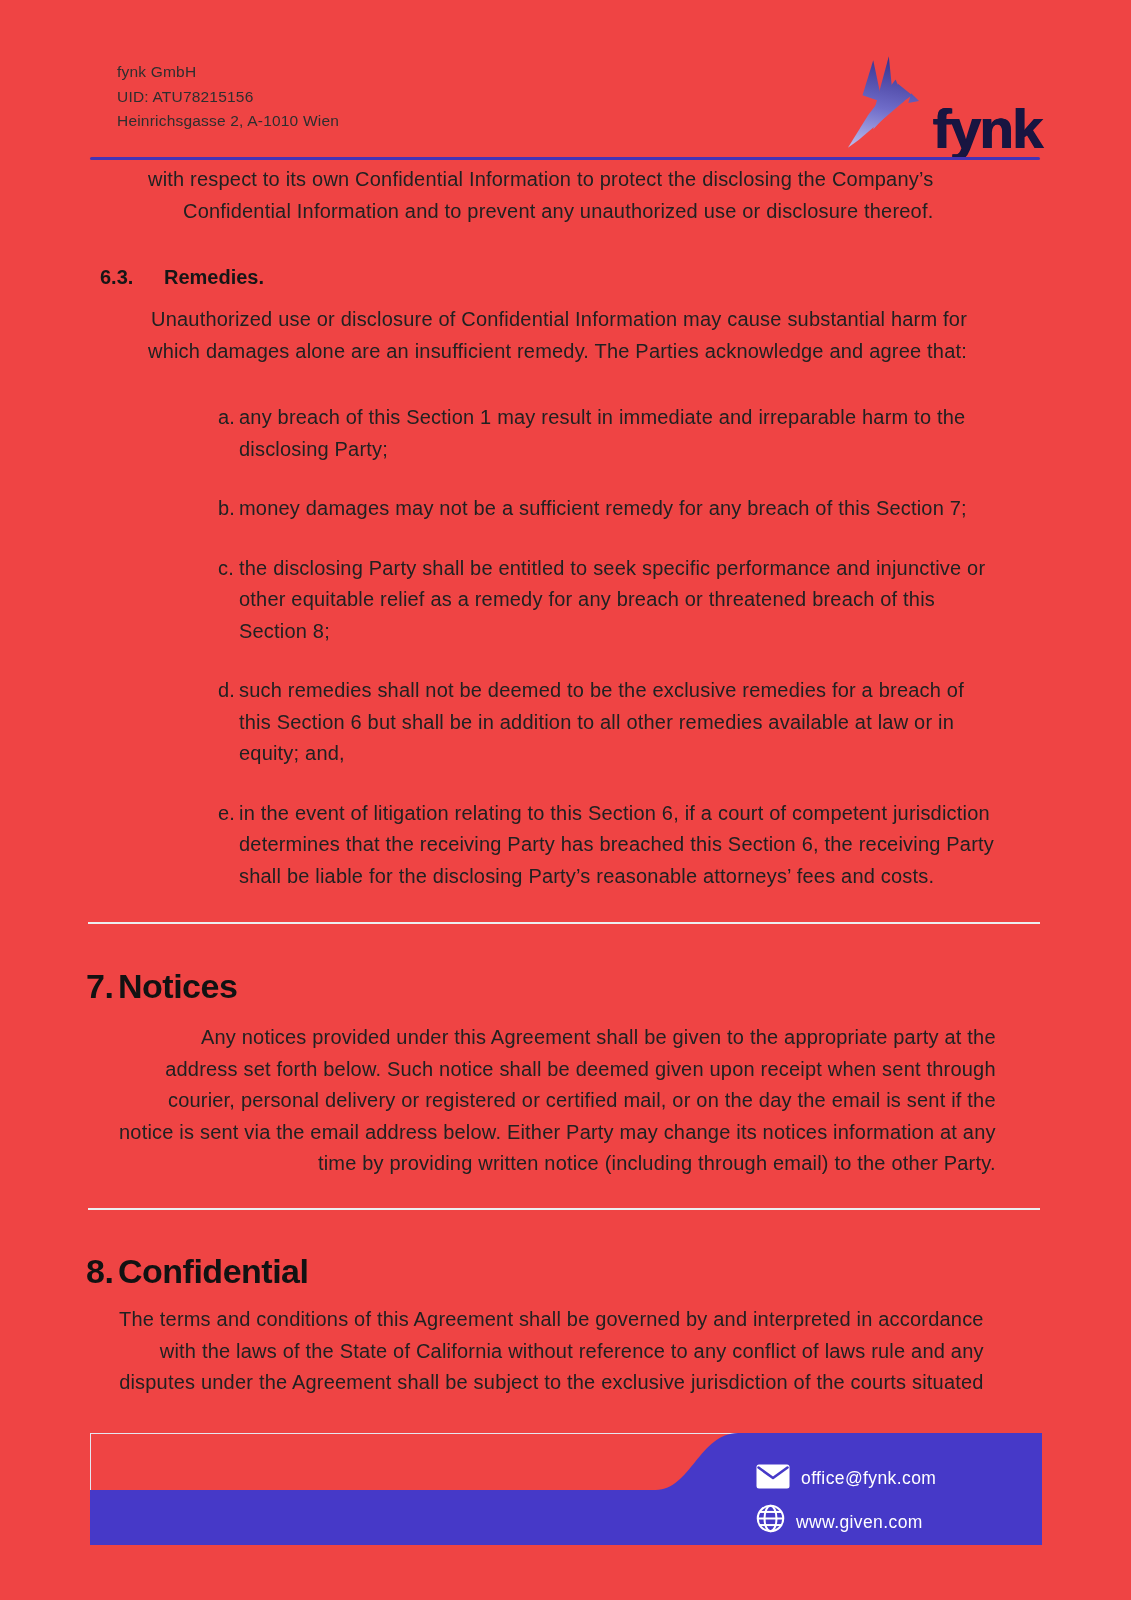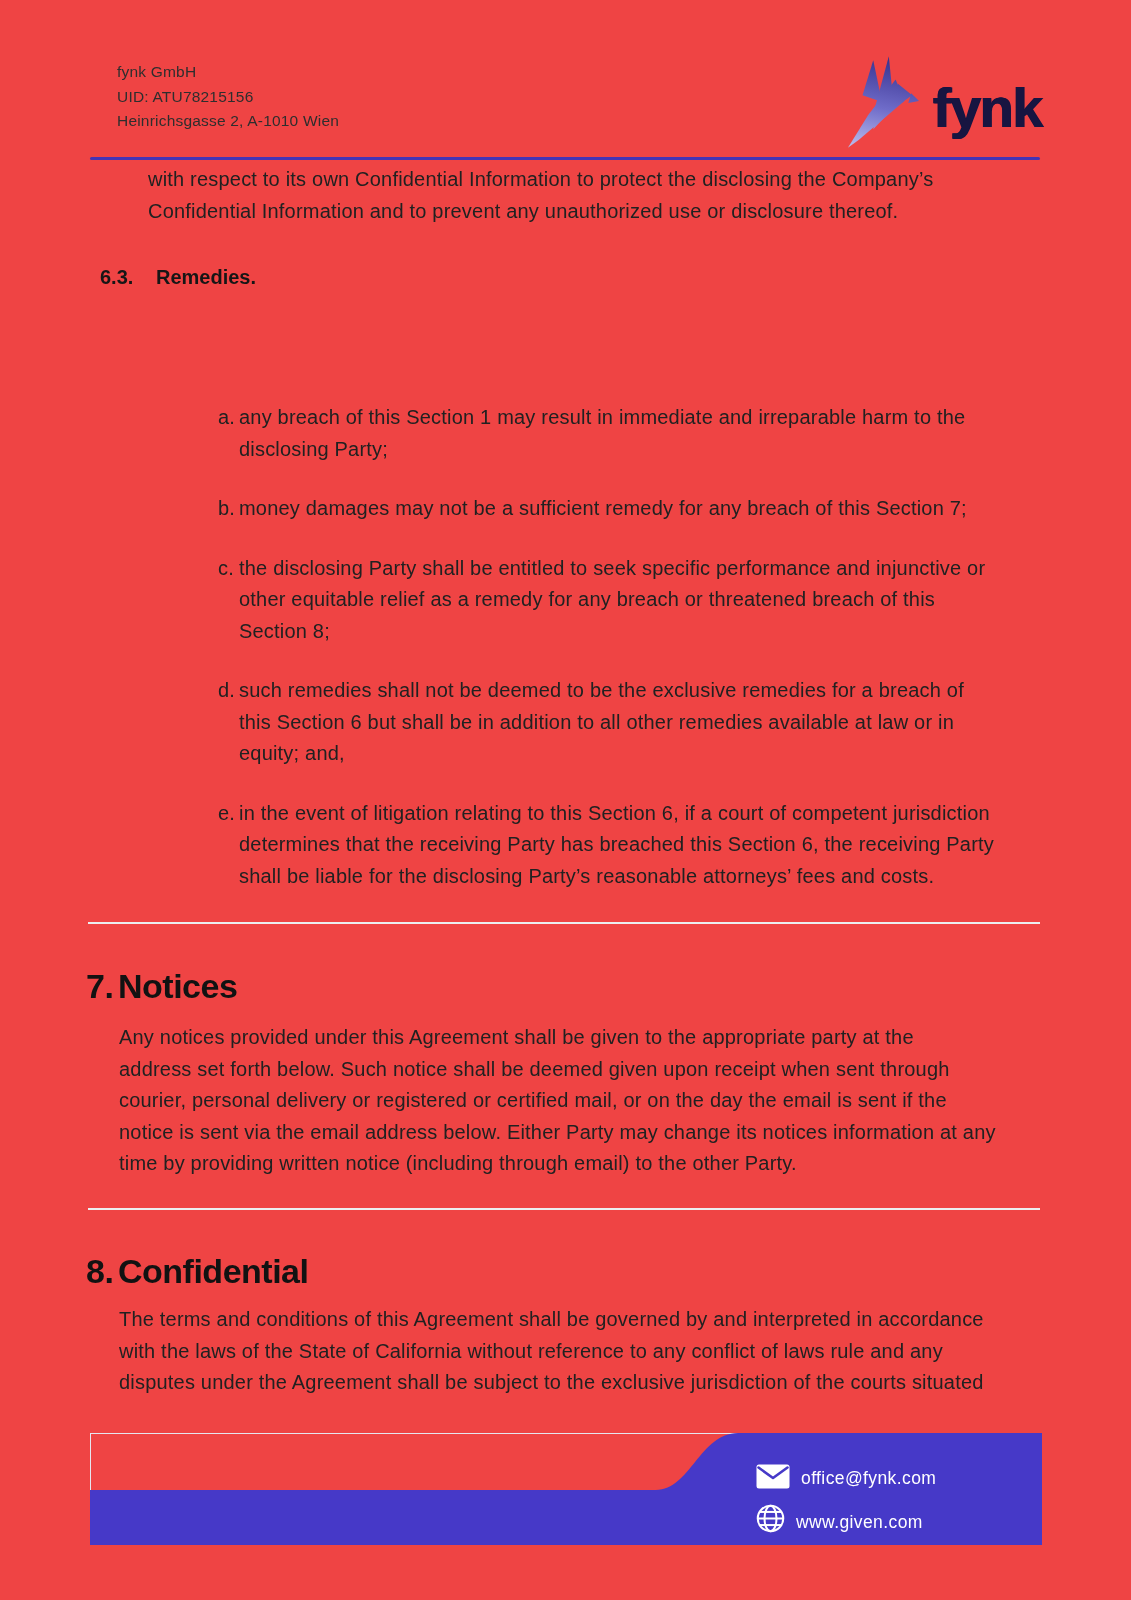--- a/index.html
+++ b/index.html
@@ -10,39 +10,39 @@
     color:#212121;
   }
   
   .header-info {
     position:absolute; left:117px; top:60px;
     font-size:15.5px; line-height:24.5px; letter-spacing:0.2px; color:#2e2e2e;
     white-space:pre;
   }
   .logo { position:absolute; top:56px; right:89px; display:flex; gap:14px; align-items:flex-start; }
   .logo-word {
-    font-size:56px; line-height:1; font-weight:bold; margin-top:24px;
+    font-size:56px; line-height:1; font-weight:bold; margin-top:45px;
     color:#181541; letter-spacing:-1.5px;
     text-shadow:0.7px 0 0 #181541, -0.7px 0 0 #181541;
   }
   .header-rule {
     position:absolute; left:90px; width:950px; top:157px; height:3px;
     border-radius:2px;
   }
   
-  .para { position:absolute; font-size:20px; line-height:31.5px; letter-spacing:0.2px; white-space:pre; }
+  .para { position:absolute; font-size:20px; line-height:31.5px; letter-spacing:0.2px; white-space:pre;text-align:right; }
   .p-intro   { left:148px; top:164px; }
   .p-63      { left:148px; top:304px; }
   .p-7       { left:119px; top:1022px; }
   .p-8       { left:119px; top:1304px; }
 
   .sub-heading { position:absolute; top:262px; left:0; right:0; height:32px;
                  font-size:20px; line-height:31.5px; font-weight:bold; color:#161616; }
   .sub-heading .num   { position:absolute; left:100px; }
-  .sub-heading .title { position:absolute; left:156px; }
+  .sub-heading .title { position:absolute; left:164px; }
 
   .list { position:absolute; left:218px; top:402px; width:840px; }
   .list-item { position:relative; padding-left:21px; margin-bottom:28px;
                font-size:20px; line-height:31.5px; letter-spacing:0.2px; }
   .list-item .marker { position:absolute; left:0; top:0; }
   .list-item .body   { white-space:pre; display:block; }
 
   .soft-rule { position:absolute; left:88px; width:952px; height:2px; background:#eceef0; }
   .rule-1 { top:922px; }
   .rule-2 { top:1208px; }
@@ -98,20 +98,22 @@
   <div class="header-rule" style="background:#4533b4;"></div>
 
   <div class="para p-intro">with respect to its own Confidential Information to protect the disclosing the Company’s
 Confidential Information and to prevent any unauthorized use or disclosure thereof.</div>
 
   <div class="sub-heading">
     <span class="num">6.3.</span>
     <span class="title">Remedies.</span>
   </div>
 
+  <div class="para p-63">Unauthorized use or disclosure of Confidential Information may cause substantial harm for
+which damages alone are an insufficient remedy. The Parties acknowledge and agree that:</div>
 
   <div class="list">
     <div class="list-item">
       <span class="marker">a.</span>
       <span class="body">any breach of this Section 1 may result in immediate and irreparable harm to the
 disclosing Party;</span>
     </div>
     <div class="list-item">
       <span class="marker">b.</span>
       <span class="body">money damages may not be a sufficient remedy for any breach of this Section 7;</span>

